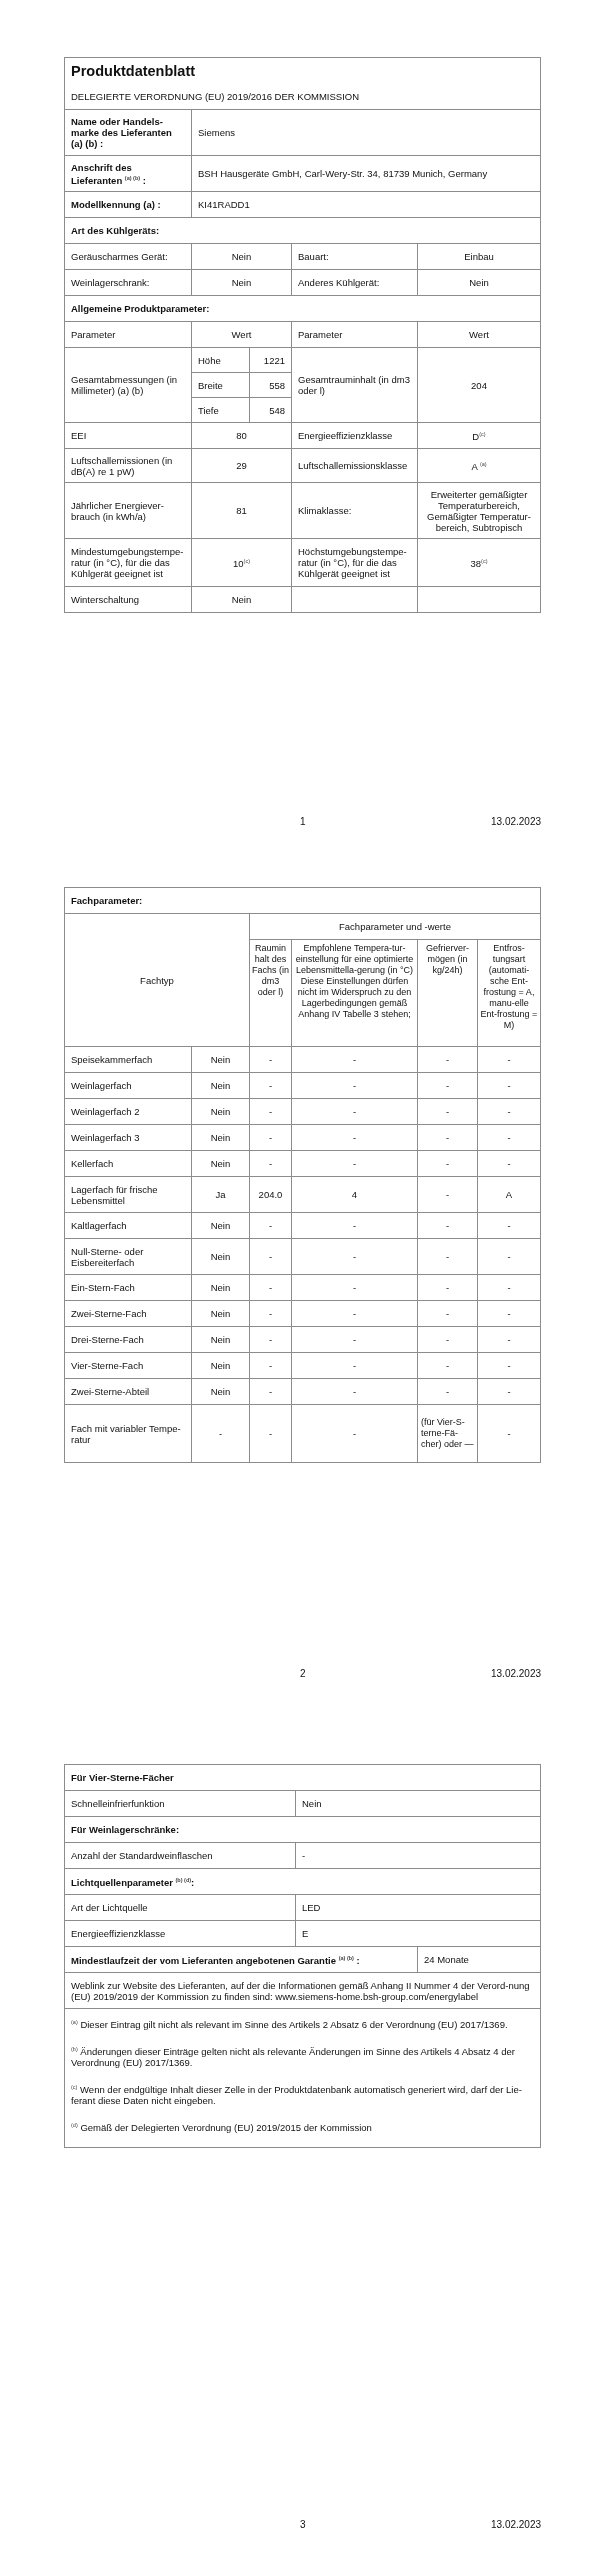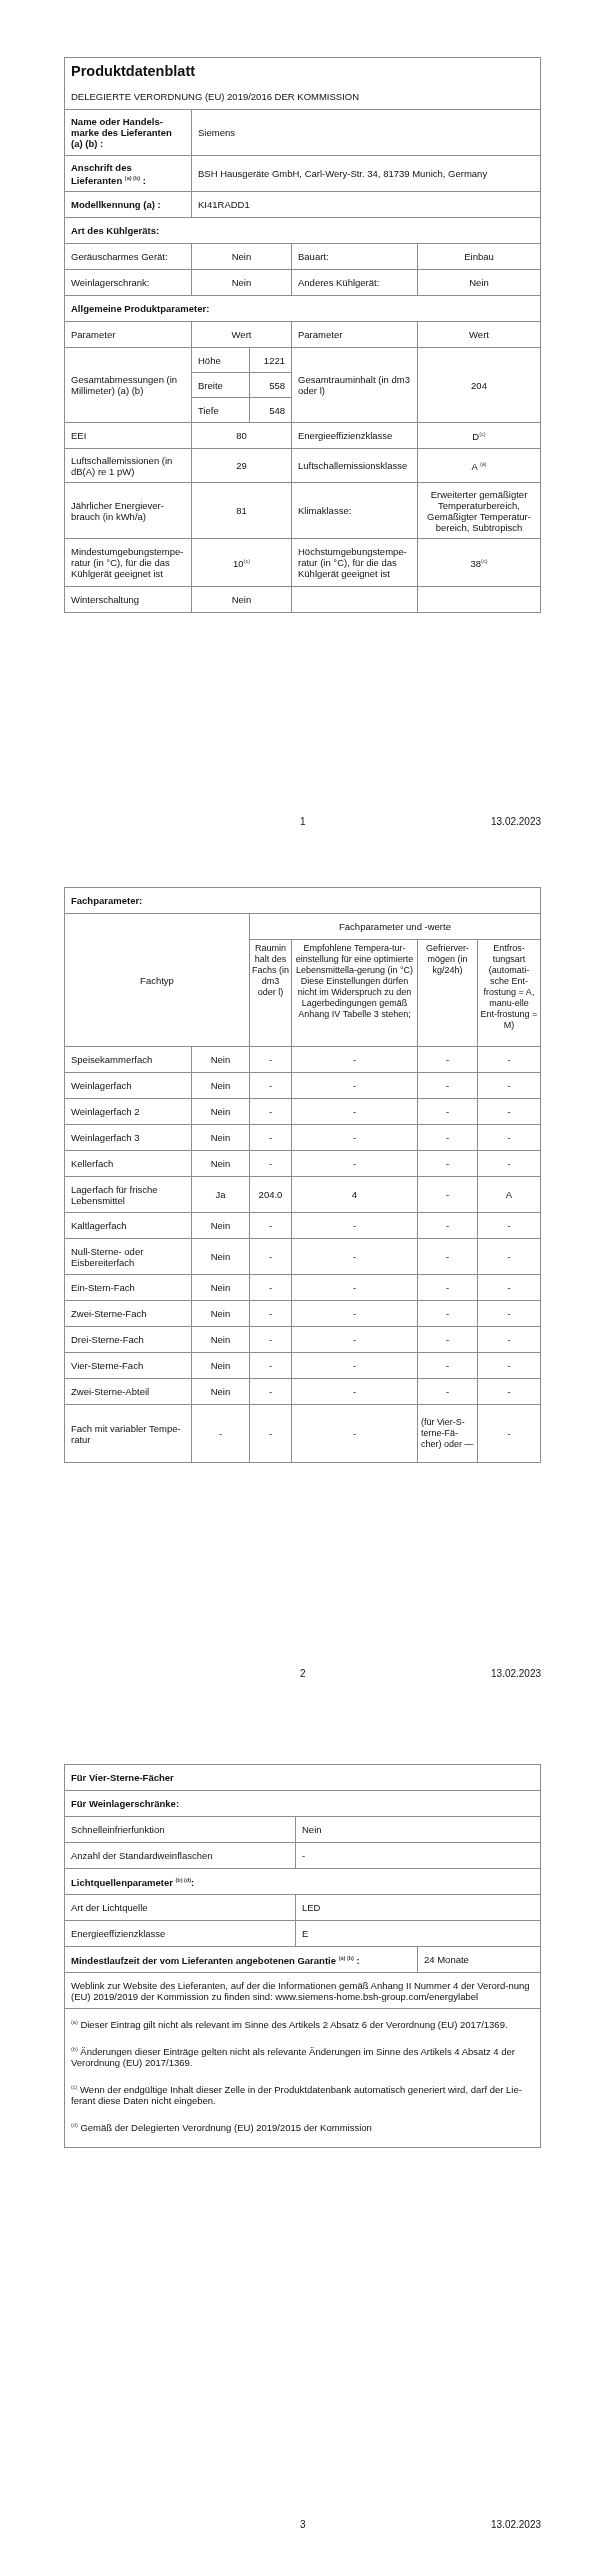--- a/index.html
+++ b/index.html
@@ -270,26 +270,26 @@
     <colgroup>
         <col style="width:231px">
         <col style="width:122px">
         <col style="width:123px">
       </colgroup>
     <tbody>
         <tr style="height:26px">
           <td colspan="3" class="b">Für Vier-Sterne-Fächer</td>
         </tr>
     <tr style="height:26px">
-          <td colspan="3" class="b">Für Weinlagerschränke:</td>
-        </tr>
-    <tr style="height:26px">
       <td>Schnelleinfrierfunktion</td>
       <td colspan="2">Nein</td>
     </tr>
+    <tr style="height:26px">
+          <td colspan="3" class="b">Für Weinlagerschränke:</td>
+        </tr>
     <tr style="height:26px">
       <td>Anzahl der Standardweinflaschen</td>
       <td colspan="2">-</td>
     </tr>
     <tr style="height:26px">
           <td colspan="3" class="b"><span>Lichtquellenparameter</span> <sup>(b) (d)</sup><span>:</span></td>
         </tr>
     <tr style="height:26px">
       <td>Art der Lichtquelle</td>
       <td colspan="2">LED</td>

